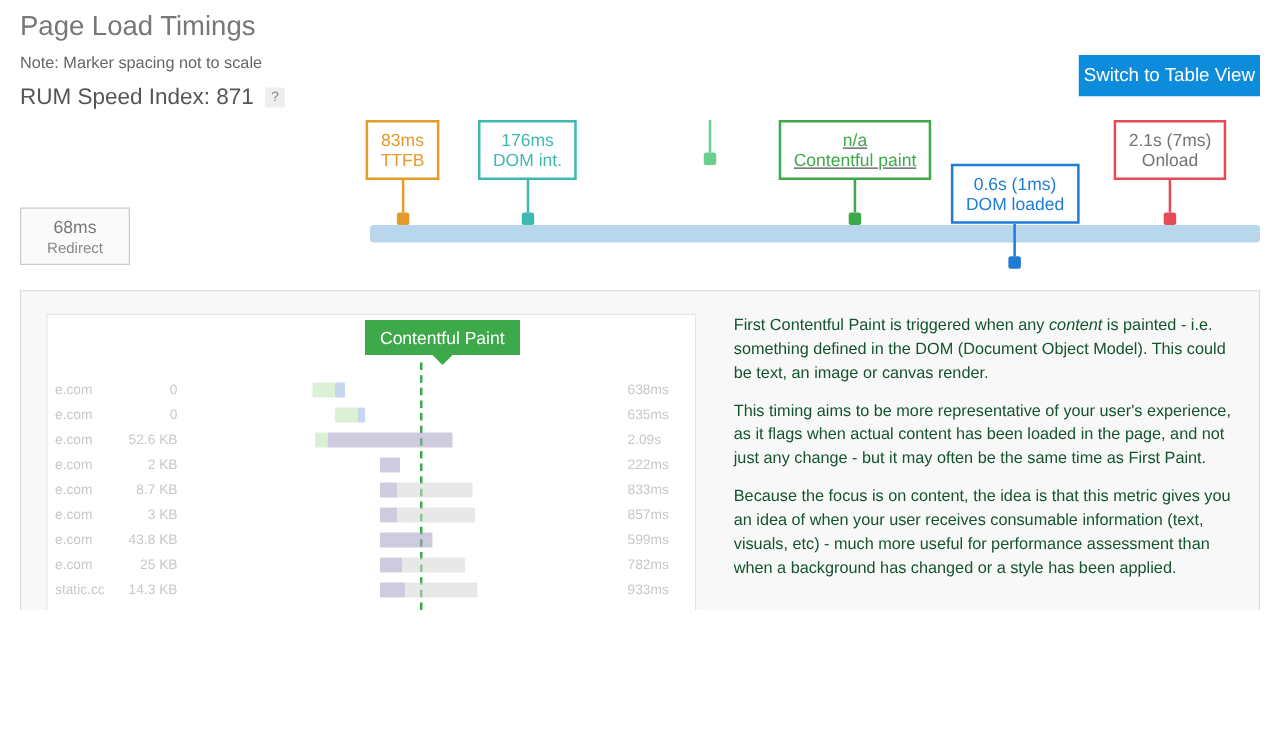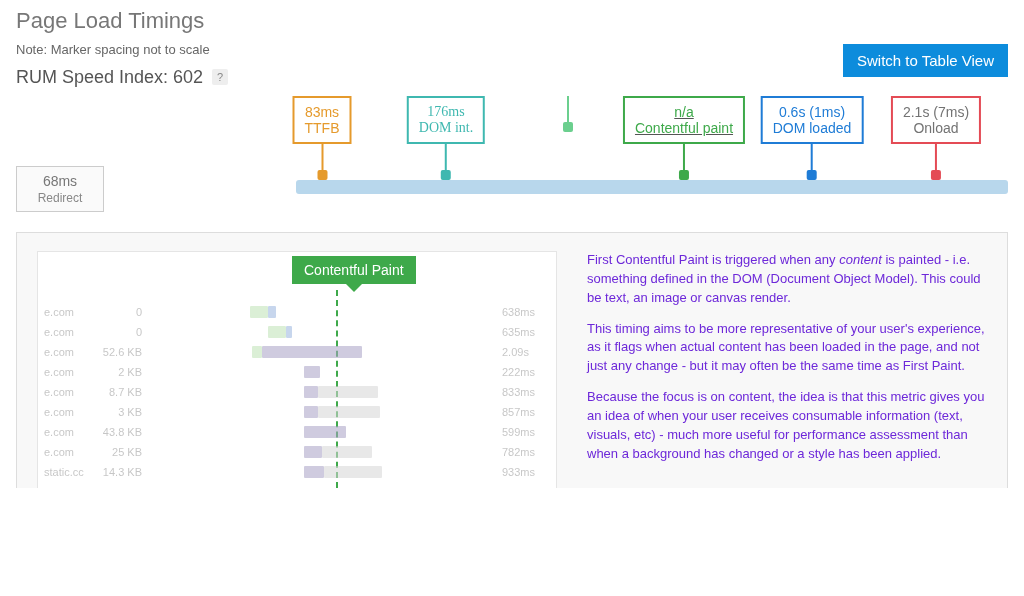--- a/index.html
+++ b/index.html
@@ -2,21 +2,21 @@
 <html><head>
 <meta charset="utf-8">
 <style>
 html,body{margin:0;padding:0;font-family:"Trebuchet MS","Lucida Grande",Arial,sans-serif;background:#fff;color:#555;}
 .page{width:1024px;height:488px;box-sizing:border-box;padding:8px 16px;}
 .header{position:relative;}
 h1{margin:0 0 8px 0;font-weight:400;color:#777;font-size:22px;}
 .note{margin:0 0 10px 0;font-size:13px;color:#666;}
 .rum{margin:0 0 8px 0;font-size:18px;color:#555;font-weight:400;}
 .help{display:inline-block;width:16px;height:16px;line-height:16px;text-align:center;font-size:11px;background:#eee;color:#888;border-radius:2px;vertical-align:2px;margin-left:4px;}
-.switch-btn{position:absolute;right:0;top:36px;background:#0d8cdc;color:#fff;border:none;padding:8px 14px;font-size:15px;font-family:inherit;cursor:pointer;}
+.switch-btn{position:absolute;right:0;top:36px;background:#0d8cdc;color:#fff;border:none;padding:8px 4px;font-size:15px;font-family:inherit;cursor:pointer;}
 
 .timeline-wrap{position:relative;height:120px;margin-top:6px;}
 .bar{position:absolute;left:280px;right:0;top:84px;height:14px;background:#b8d7ec;border-radius:3px;}
 .pre-cells{position:absolute;left:0;top:70px;display:flex;border:1px solid #ccc;background:#fafafa;}
 .pre-cell{width:86px;padding:6px 0;text-align:center;font-size:12px;color:#666;border-right:1px solid #ccc;}
 .pre-cell:last-child{border-right:none;}
 .pre-cell .v{display:block;font-size:14px;color:#777;}
 .pre-cell .l{display:block;font-size:12px;color:#888;margin-top:2px;}
 
 .marker{position:absolute;top:0;text-align:center;}
@@ -25,21 +25,21 @@
 .marker .box .l{display:block;}
 .marker .stem{width:2px;height:26px;margin:0 auto;}
 .marker .knob{width:10px;height:10px;margin:0 auto;border-radius:2px;}
 
 .panel{border:1px solid #ddd;background:#f8f8f8;margin-top:16px;padding:18px 20px 16px 20px;}
 .panel-head{display:flex;align-items:center;gap:14px;margin-bottom:14px;}
 .sq{width:22px;height:22px;background:#3ea94a;}
 .panel-title{margin:0;font-size:26px;font-weight:400;color:#3ea94a;}
 .panel-body{display:flex;gap:30px;}
 .chart-col{flex:0 0 520px;border:1px solid #e5e5e5;background:#fff;padding:10px 6px 0 6px;box-sizing:border-box;height:238px;overflow:hidden;position:relative;}
-.text-col{flex:1;font-size:13px;color:#6d28d9;line-height:1.45;}
+.text-col{flex:1;font-size:13px;color:#14532d;line-height:1.45;}
 .text-col p{margin:0 0 12px 0;}
 .text-col em{font-style:italic;}
 
 .cp-flag{position:absolute;left:254px;top:4px;}
 .cp-flag .lbl{background:#3ea94a;color:#fff;padding:6px 12px;font-size:14px;}
 .cp-flag .point{width:0;height:0;border-left:8px solid transparent;border-right:8px solid transparent;border-top:8px solid #3ea94a;margin:0 auto;}
 .cp-line{position:absolute;left:298px;top:38px;bottom:0;border-left:2px dashed #3ea94a;}
 
 .rows{margin-top:40px;opacity:.55;}
 .row{display:flex;align-items:center;height:20px;font-size:11px;color:#999;}
@@ -50,21 +50,21 @@
 .row .tm{flex:0 0 48px;padding-left:6px;color:#999;}
 </style>
 </head>
 <body>
 <div class="page">
 
 <div class="header">
   <h1>Page Load Timings</h1>
   <p class="note">Note: Marker spacing not to scale</p>
   <p class="rum">
-    <span>RUM Speed Index: </span><span>602</span>
+    <span>RUM Speed Index: </span><span>871</span>
     <span class="help">?</span>
   </p>
   <button class="switch-btn">Switch to Table View</button>
 </div>
 
 <div class="timeline-wrap">
   <div class="pre-cells" id="pre-cells">
         <div class="pre-cell">
           <span class="v">68ms</span>
           <span class="l">Redirect</span>
@@ -73,41 +73,41 @@
   <div class="bar"></div>
   <div id="markers">
         <div class="marker" style="left: 306px; transform: translateX(-50%);">
           <div class="box" style="border-color:#e59a2c;color:#e59a2c">
             <span class="v">83ms</span>
             <span class="l">TTFB</span>
           </div>
           <div class="stem" style="background:#e59a2c"></div>
           <div class="knob" style="background:#e59a2c"></div>
         </div>
-        <div class="marker" style="left: 430px; transform: translateX(-50%); font-family: Liberation Serif, serif;">
+        <div class="marker" style="left: 406px; transform: translateX(-50%);">
           <div class="box" style="border-color:#3fb8b0;color:#3fb8b0">
             <span class="v">176ms</span>
             <span class="l">DOM int.</span>
           </div>
           <div class="stem" style="background:#3fb8b0"></div>
           <div class="knob" style="background:#3fb8b0"></div>
         </div>
         <div class="marker" style="left: 552px; transform: translateX(-50%);">
           <div class="stem" style="background:#6bcf8e"></div>
           <div class="knob" style="background:#6bcf8e"></div>
         </div>
         <div class="marker" style="left: 668px; transform: translateX(-50%); text-decoration: underline;">
           <div class="box" style="border-color:#3ea94a;color:#3ea94a">
             <span class="v">n/a</span>
             <span class="l">Contentful paint</span>
           </div>
           <div class="stem" style="background:#3ea94a"></div>
           <div class="knob" style="background:#3ea94a"></div>
         </div>
-        <div class="marker" style="left: 796px; transform: translateX(-50%);">
+        <div class="marker" style="left: 796px; transform: translateX(-50%); margin-top: 35px;">
           <div class="box" style="border-color:#1f7cd6;color:#1f7cd6">
             <span class="v">0.6s (1ms)</span>
             <span class="l">DOM loaded</span>
           </div>
           <div class="stem" style="background:#1f7cd6"></div>
           <div class="knob" style="background:#1f7cd6"></div>
         </div>
         <div class="marker" style="left: 920px; transform: translateX(-50%);">
           <div class="box" style="border-color:#e44b55;color:#737373">
             <span class="v">2.1s (7ms)</span>

